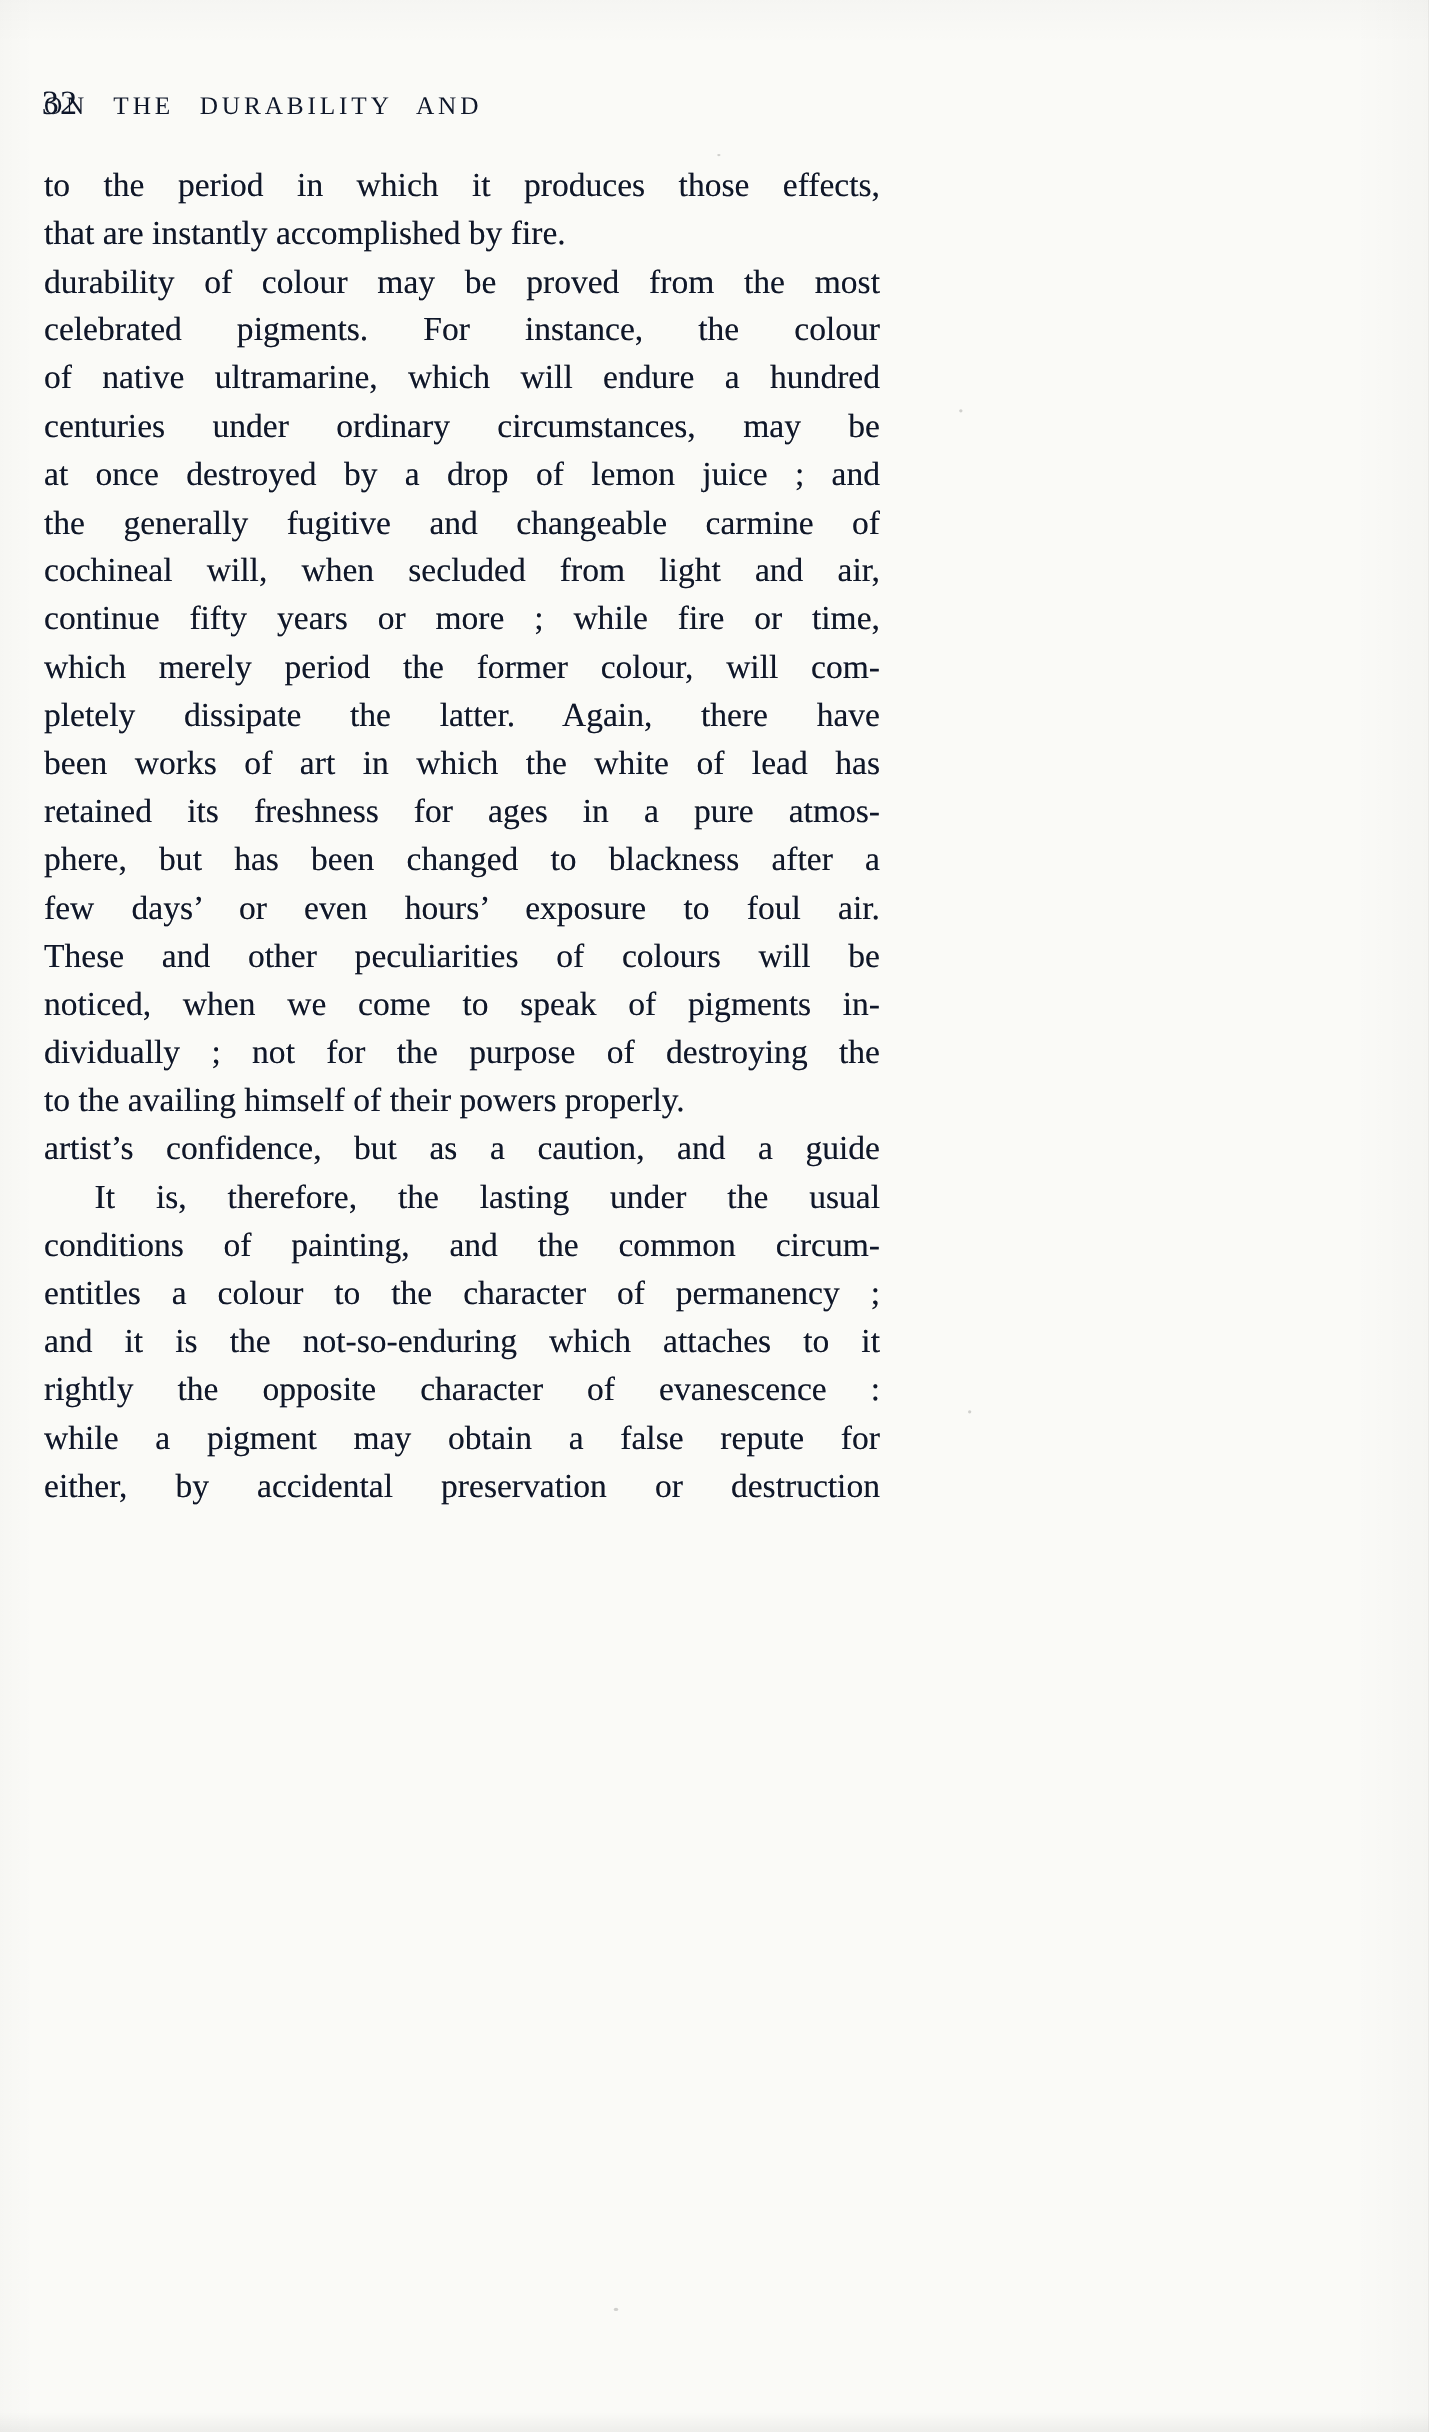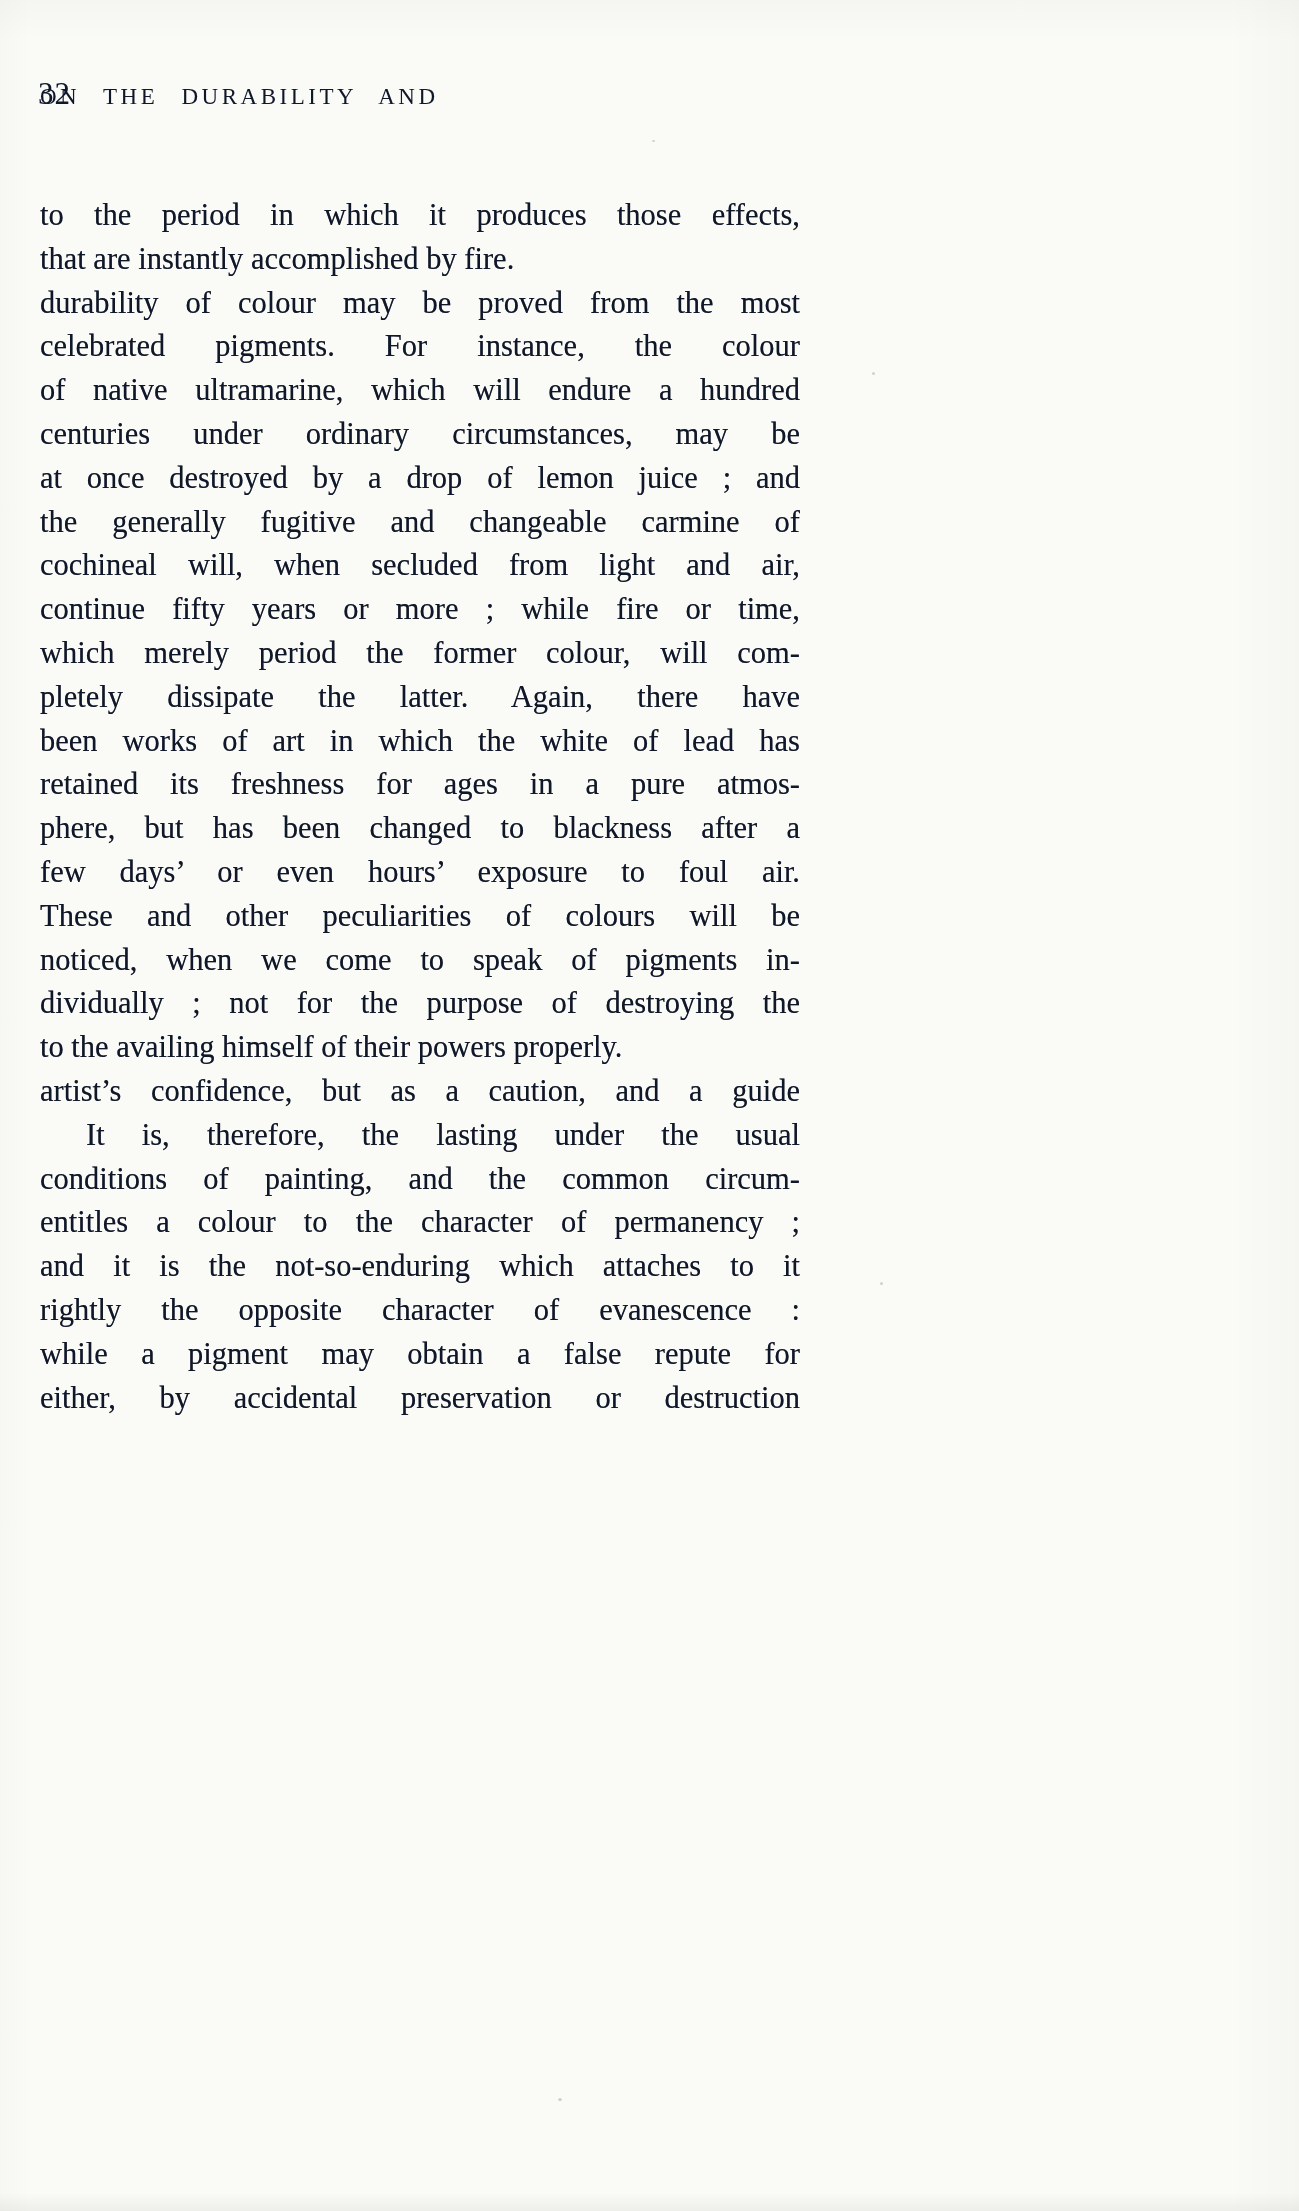--- a/index.html
+++ b/index.html
@@ -43,21 +43,20 @@
     text-align: left;
     font-size: 23px;
     letter-spacing: 3.5px;
     word-spacing: 14px;
   }
   .text-block {
     position: absolute;
     left: 40px;
     top: 147px;
     width: 760px;
-    margin-top: 47px;
   }
   .line {
     font-size: 30.5px;
     line-height: 43.8px;
     white-space: normal;
     text-shadow: 0 0 0.5px rgba(20,20,20,0.55);
   }
   .line.just {
     text-align: justify;
     text-align-last: justify;

